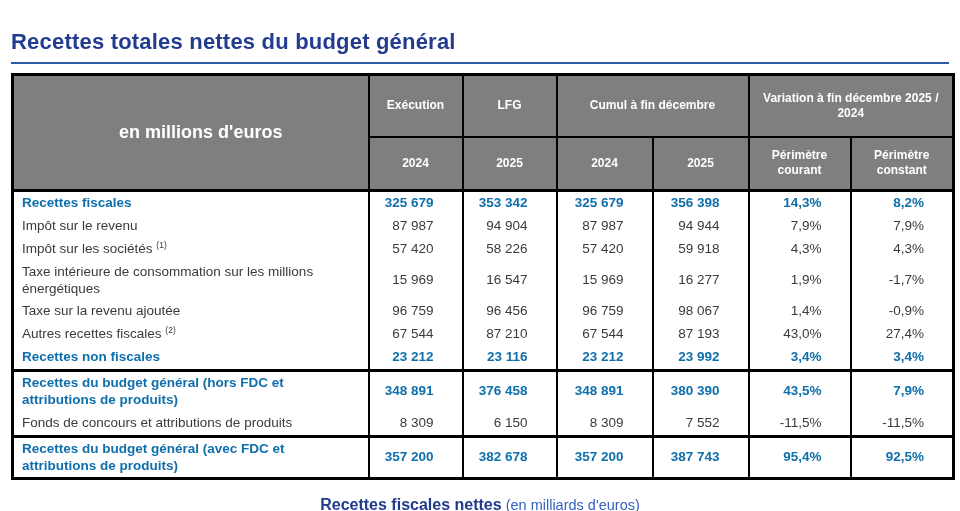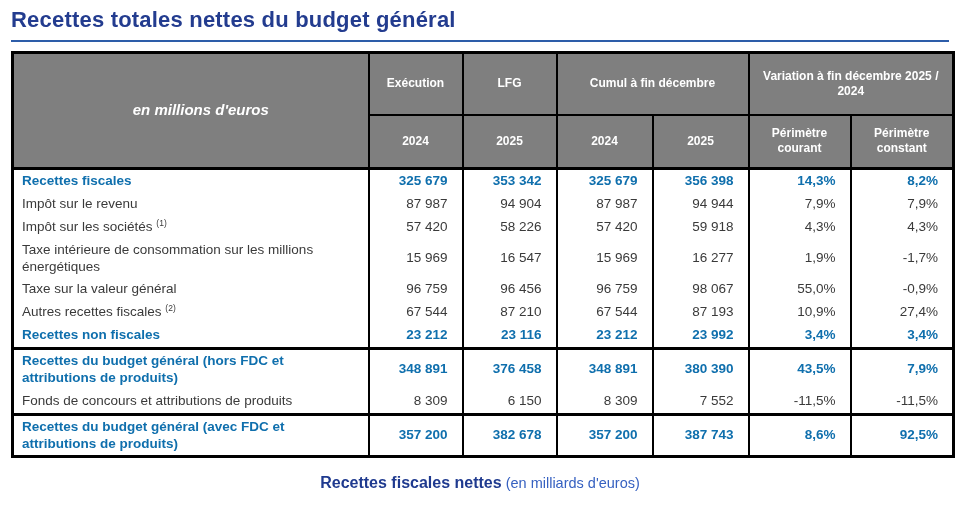--- a/index.html
+++ b/index.html
@@ -16,21 +16,21 @@
   *{box-sizing:border-box;margin:0;padding:0;}
   html,body{background:#ffffff;}
   body{
     width:960px;height:511px;overflow:hidden;
     font-family:"Liberation Sans","DejaVu Sans",sans-serif;
     -webkit-font-smoothing:antialiased;
   }
   .page{width:960px;height:511px;position:relative;}
 
   .page-title{
-    margin:7px 11px 0 11px;
+    margin:29px 11px 0 11px;
     font-size:22px;font-weight:bold;
     color:var(--title-blue,#233c8f);
     letter-spacing:0.2px;
   }
   .title-rule{
     margin:7px 11px 0 11px;
     border:none;border-top:2px solid var(--rule-blue,#2d5da9);
     height:0;
   }
 
@@ -52,35 +52,35 @@
   thead th{
     background:var(--header-gray,#7f7f7f);
     color:var(--header-text,#fff);
     border:2px solid var(--border-black,#000);
     font-size:12px;font-weight:bold;
     text-align:center;vertical-align:middle;
     padding:2px 4px;line-height:1.25;
   }
   thead tr.h1 th{height:62px;}
   thead tr.h2 th{height:54px;}
-  thead th.unit{font-style:italic;font-size:15px;padding-left:24px;}
+  thead th.unit{font-size:18px;padding-left:24px;}
   thead{border-bottom:3px solid var(--border-black,#000);}
   tbody tr:first-child td{border-top:3px solid var(--border-black,#000);}
 
   tbody td{
     border-left:2px solid var(--border-black,#000);
     border-right:2px solid var(--border-black,#000);
     font-size:13.5px;
     color:var(--body-text,#3a3a3a);
     vertical-align:middle;
     line-height:1.25;
     padding:3px 0;
   }
   tbody td.lbl{text-align:left;padding-left:8px;padding-right:6px;}
-  tbody td.num{text-align:right;padding-right:14px;white-space:nowrap;}
+  tbody td.num{text-align:right;padding-right:28px;white-space:nowrap;}
   tbody tr.blue td{color:var(--table-blue,#0f6fad);font-weight:bold;}
   tbody tr.sep td{border-top:3px solid var(--border-black,#000);}
   tbody sup{font-size:8.5px;vertical-align:super;line-height:0;}
 
   .caption{
     margin-top:16px;
     text-align:center;
     color:var(--caption-blue,#1f3a8f);
   }
   .caption .cap-bold{font-size:16px;font-weight:bold;color:var(--caption-blue,#1f3a8f);}
@@ -157,36 +157,36 @@
         <td class="lbl">Taxe intérieure de consommation sur les millions énergétiques</td>
         <td class="num">15 969</td>
         <td class="num">16 547</td>
         <td class="num">15 969</td>
         <td class="num">16 277</td>
         <td class="num">1,9%</td>
         <td class="num">-1,7%</td>
       </tr>
 
       <tr>
-        <td class="lbl">Taxe sur la valeur général</td>
+        <td class="lbl">Taxe sur la revenu ajoutée</td>
         <td class="num">96 759</td>
         <td class="num">96 456</td>
         <td class="num">96 759</td>
         <td class="num">98 067</td>
-        <td class="num">55,0%</td>
+        <td class="num">1,4%</td>
         <td class="num">-0,9%</td>
       </tr>
 
       <tr>
         <td class="lbl"><span>Autres recettes fiscales</span> <sup>(2)</sup></td>
         <td class="num">67 544</td>
         <td class="num">87 210</td>
         <td class="num">67 544</td>
         <td class="num">87 193</td>
-        <td class="num">10,9%</td>
+        <td class="num">43,0%</td>
         <td class="num">27,4%</td>
       </tr>
 
       <tr class="blue">
         <td class="lbl">Recettes non fiscales</td>
         <td class="num">23 212</td>
         <td class="num">23 116</td>
         <td class="num">23 212</td>
         <td class="num">23 992</td>
         <td class="num">3,4%</td>
@@ -212,21 +212,21 @@
         <td class="num">-11,5%</td>
         <td class="num">-11,5%</td>
       </tr>
 
       <tr class="blue sep">
         <td class="lbl">Recettes du budget général (avec FDC et attributions de produits)</td>
         <td class="num">357 200</td>
         <td class="num">382 678</td>
         <td class="num">357 200</td>
         <td class="num">387 743</td>
-        <td class="num">8,6%</td>
+        <td class="num">95,4%</td>
         <td class="num">92,5%</td>
       </tr>
 
     </tbody>
   </table>
 
   <div class="caption">
     <span class="cap-bold">Recettes fiscales nettes</span><span class="cap-rest"> (en milliards d'euros)</span>
   </div>
 

